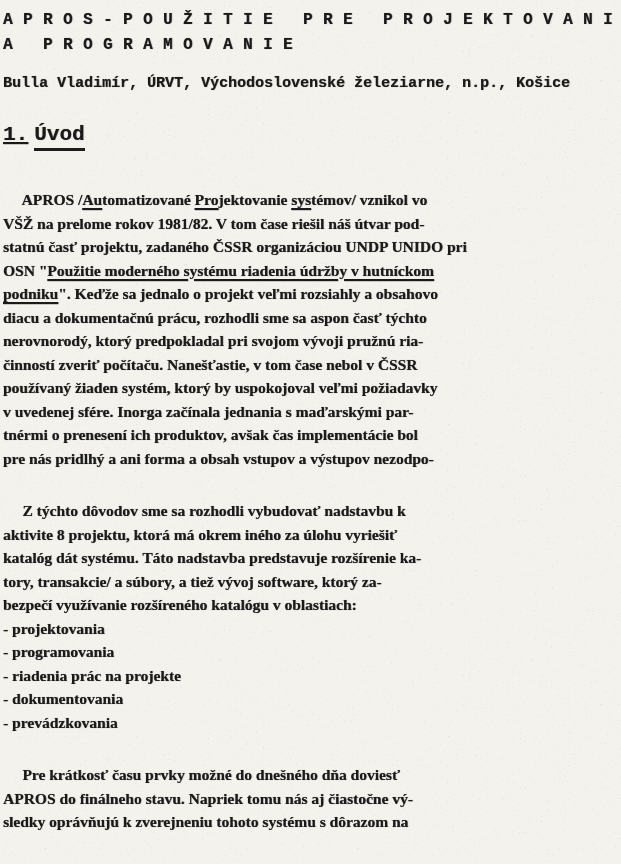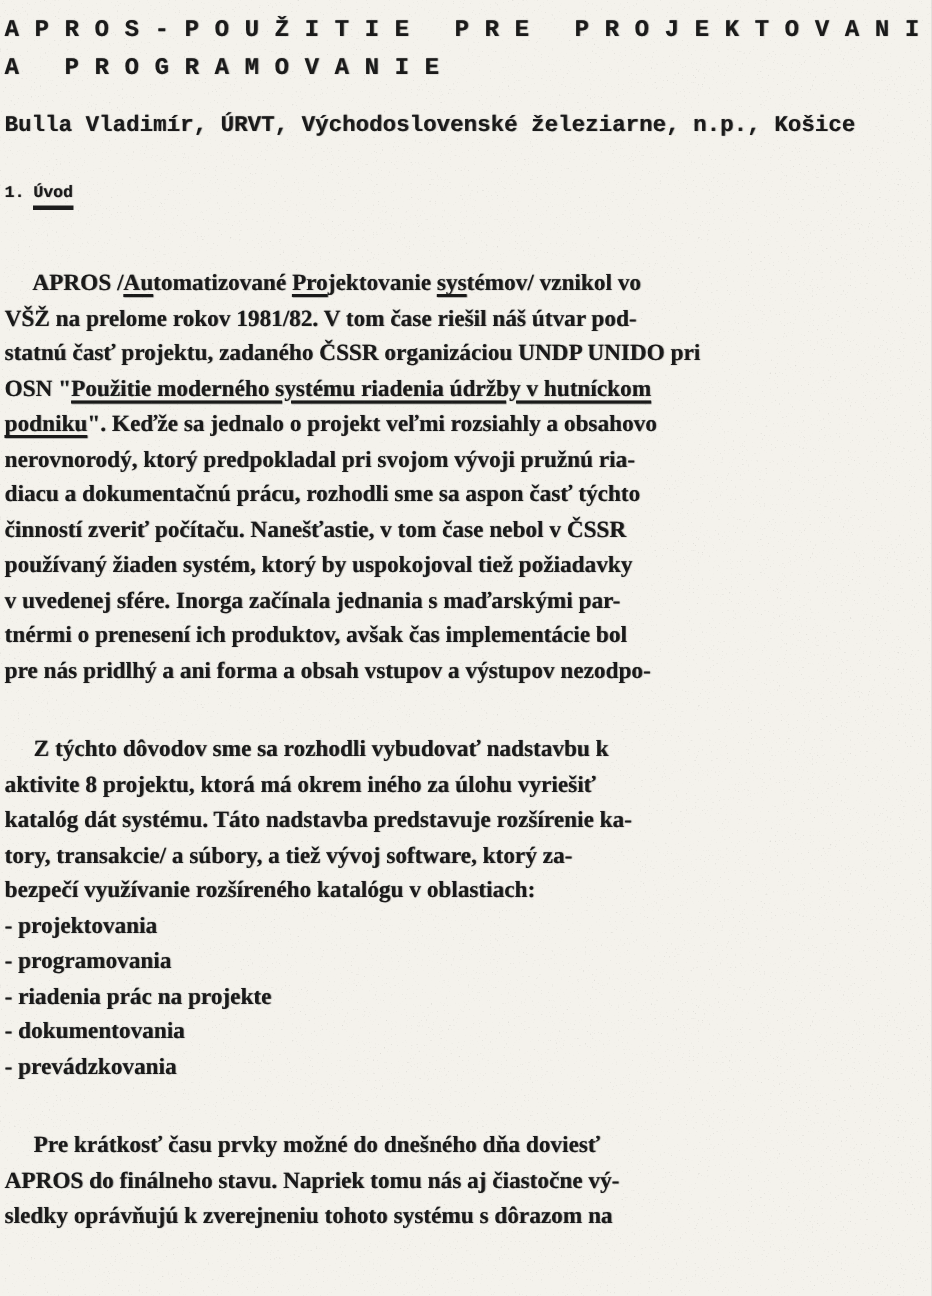--- a/index.html
+++ b/index.html
@@ -14,21 +14,21 @@
     color:#1a1a1a;
   }
   .grain{position:absolute;inset:0;opacity:.55;pointer-events:none;}
   .content{position:absolute;inset:0;padding:8px 2px 0 3px;}
   .ink{text-shadow:0.4px 0.3px 0.7px rgba(25,25,25,0.65);}
   .tline{
     font-size:16px;line-height:25px;white-space:pre;
     letter-spacing:0.4px;
   }
   .author{margin-top:17px;font-size:15px;white-space:pre;}
-  .heading{margin-top:31px;font-size:11px;}
+  .heading{margin-top:31px;font-size:21px;text-decoration:underline;}
   .heading .num{margin-right:6px;}
   .hu{
     display:inline-block;
     padding-bottom:2px;
     border-bottom:3px solid #1d1d1d;
   }
   .para{font-size:15.5px;line-height:23.5px;font-family:Liberation Serif, serif;}
   .para .line{white-space:pre;}
   .p1{margin-top:37px;}
   .p2{margin-top:29px;}
@@ -57,24 +57,24 @@
     <div class="heading">
       <span class="num">1.</span><span class="hu">Úvod</span>
     </div>
 
     <div class="para p1">
         <div class="line">     APROS /<span class="u">Au</span>tomatizované <span class="u">Pro</span>jektovanie <span class="u">sys</span>témov/ vznikol vo</div>
         <div class="line">VŠŽ na prelome rokov 1981/82. V tom čase riešil náš útvar pod-</div>
         <div class="line">statnú časť projektu, zadaného ČSSR organizáciou UNDP UNIDO pri</div>
         <div class="line">OSN "<span class="u">Použitie moderného systému riadenia údržby v hutníckom</span></div>
         <div class="line"><span class="u">podniku</span>". Keďže sa jednalo o projekt veľmi rozsiahly a obsahovo</div>
+        <div class="line">diacu a dokumentačnú prácu, rozhodli sme sa aspon časť týchto</div>
         <div class="line">nerovnorodý, ktorý predpokladal pri svojom vývoji pružnú ria-</div>
-        <div class="line">diacu a dokumentačnú prácu, rozhodli sme sa aspon časť týchto</div>
         <div class="line">činností zveriť počítaču. Nanešťastie, v tom čase nebol v ČSSR</div>
-        <div class="line">používaný žiaden systém, ktorý by uspokojoval tiež požiadavky</div>
+        <div class="line">používaný žiaden systém, ktorý by uspokojoval veľmi požiadavky</div>
         <div class="line">v uvedenej sfére. Inorga začínala jednania s maďarskými par-</div>
         <div class="line">tnérmi o prenesení ich produktov, avšak čas implementácie bol</div>
         <div class="line">pre nás pridlhý a ani forma a obsah vstupov a výstupov nezodpo-</div>
       </div>
 
     <div class="para p2">
         <div class="line">     Z týchto dôvodov sme sa rozhodli vybudovať nadstavbu k</div>
         <div class="line">aktivite 8 projektu, ktorá má okrem iného za úlohu vyriešiť</div>
         <div class="line">katalóg dát systému. Táto nadstavba predstavuje rozšírenie ka-</div>
         <div class="line">tory, transakcie/ a súbory, a tiež vývoj software, ktorý za-</div>

